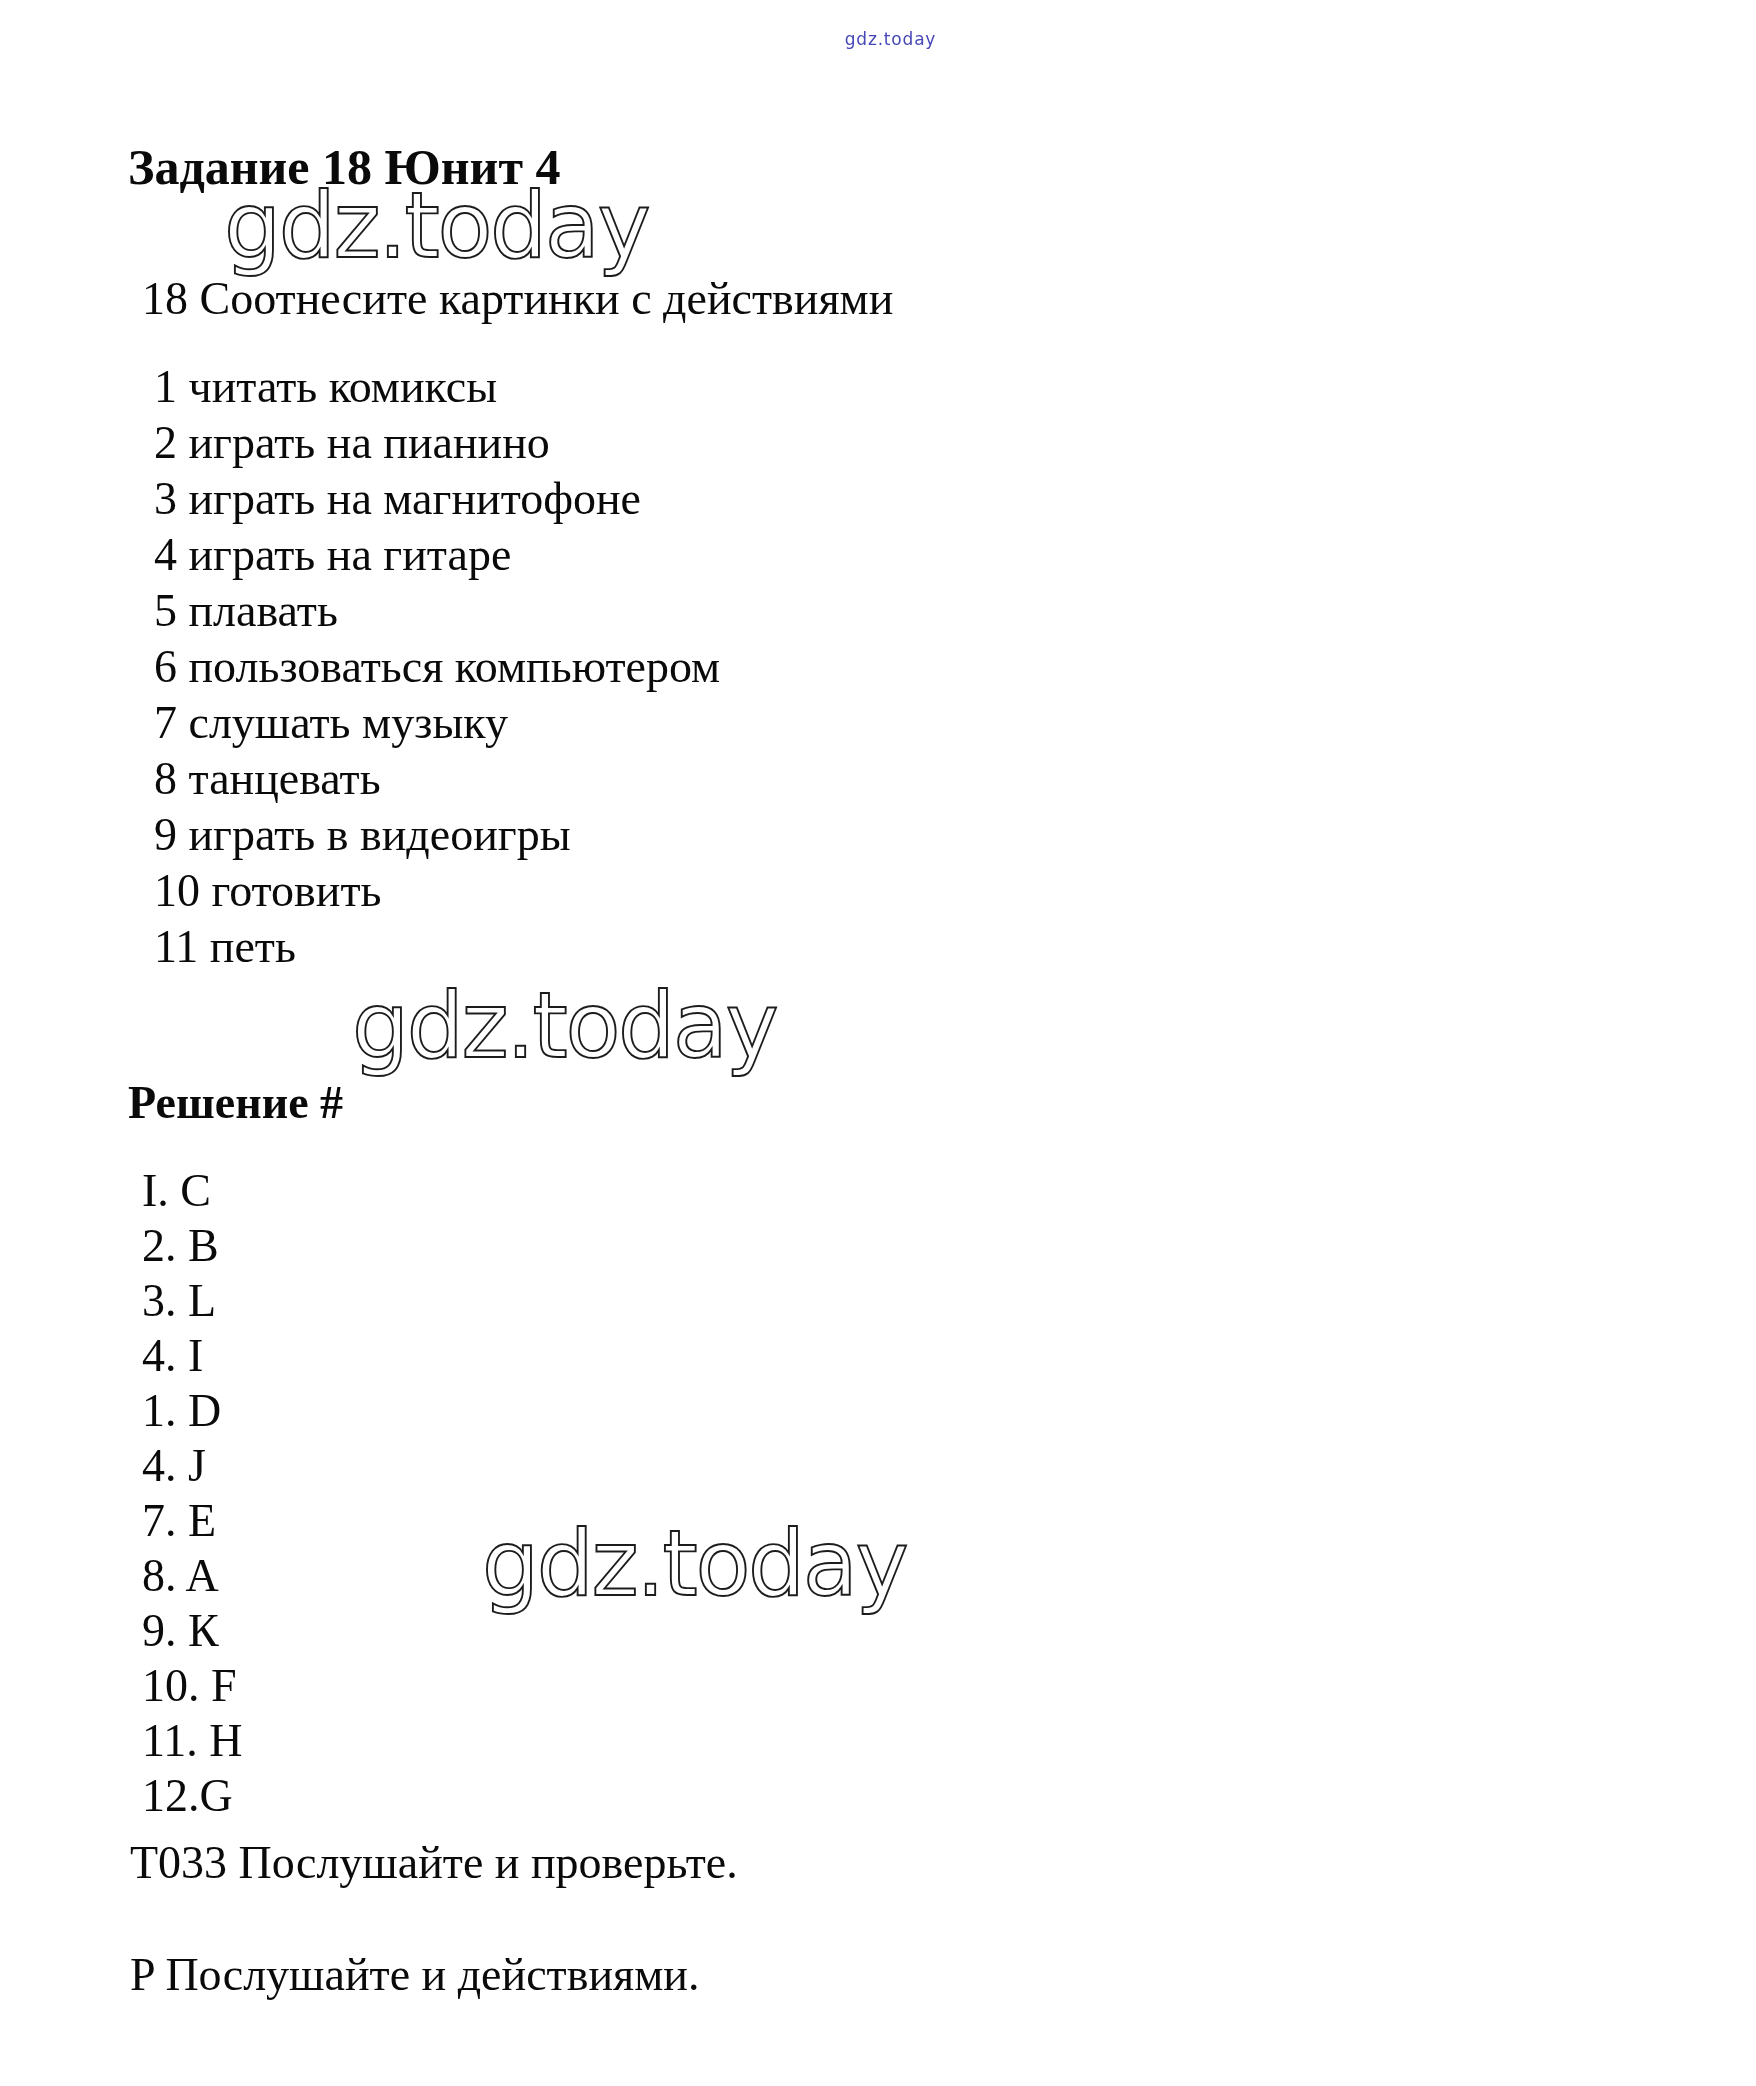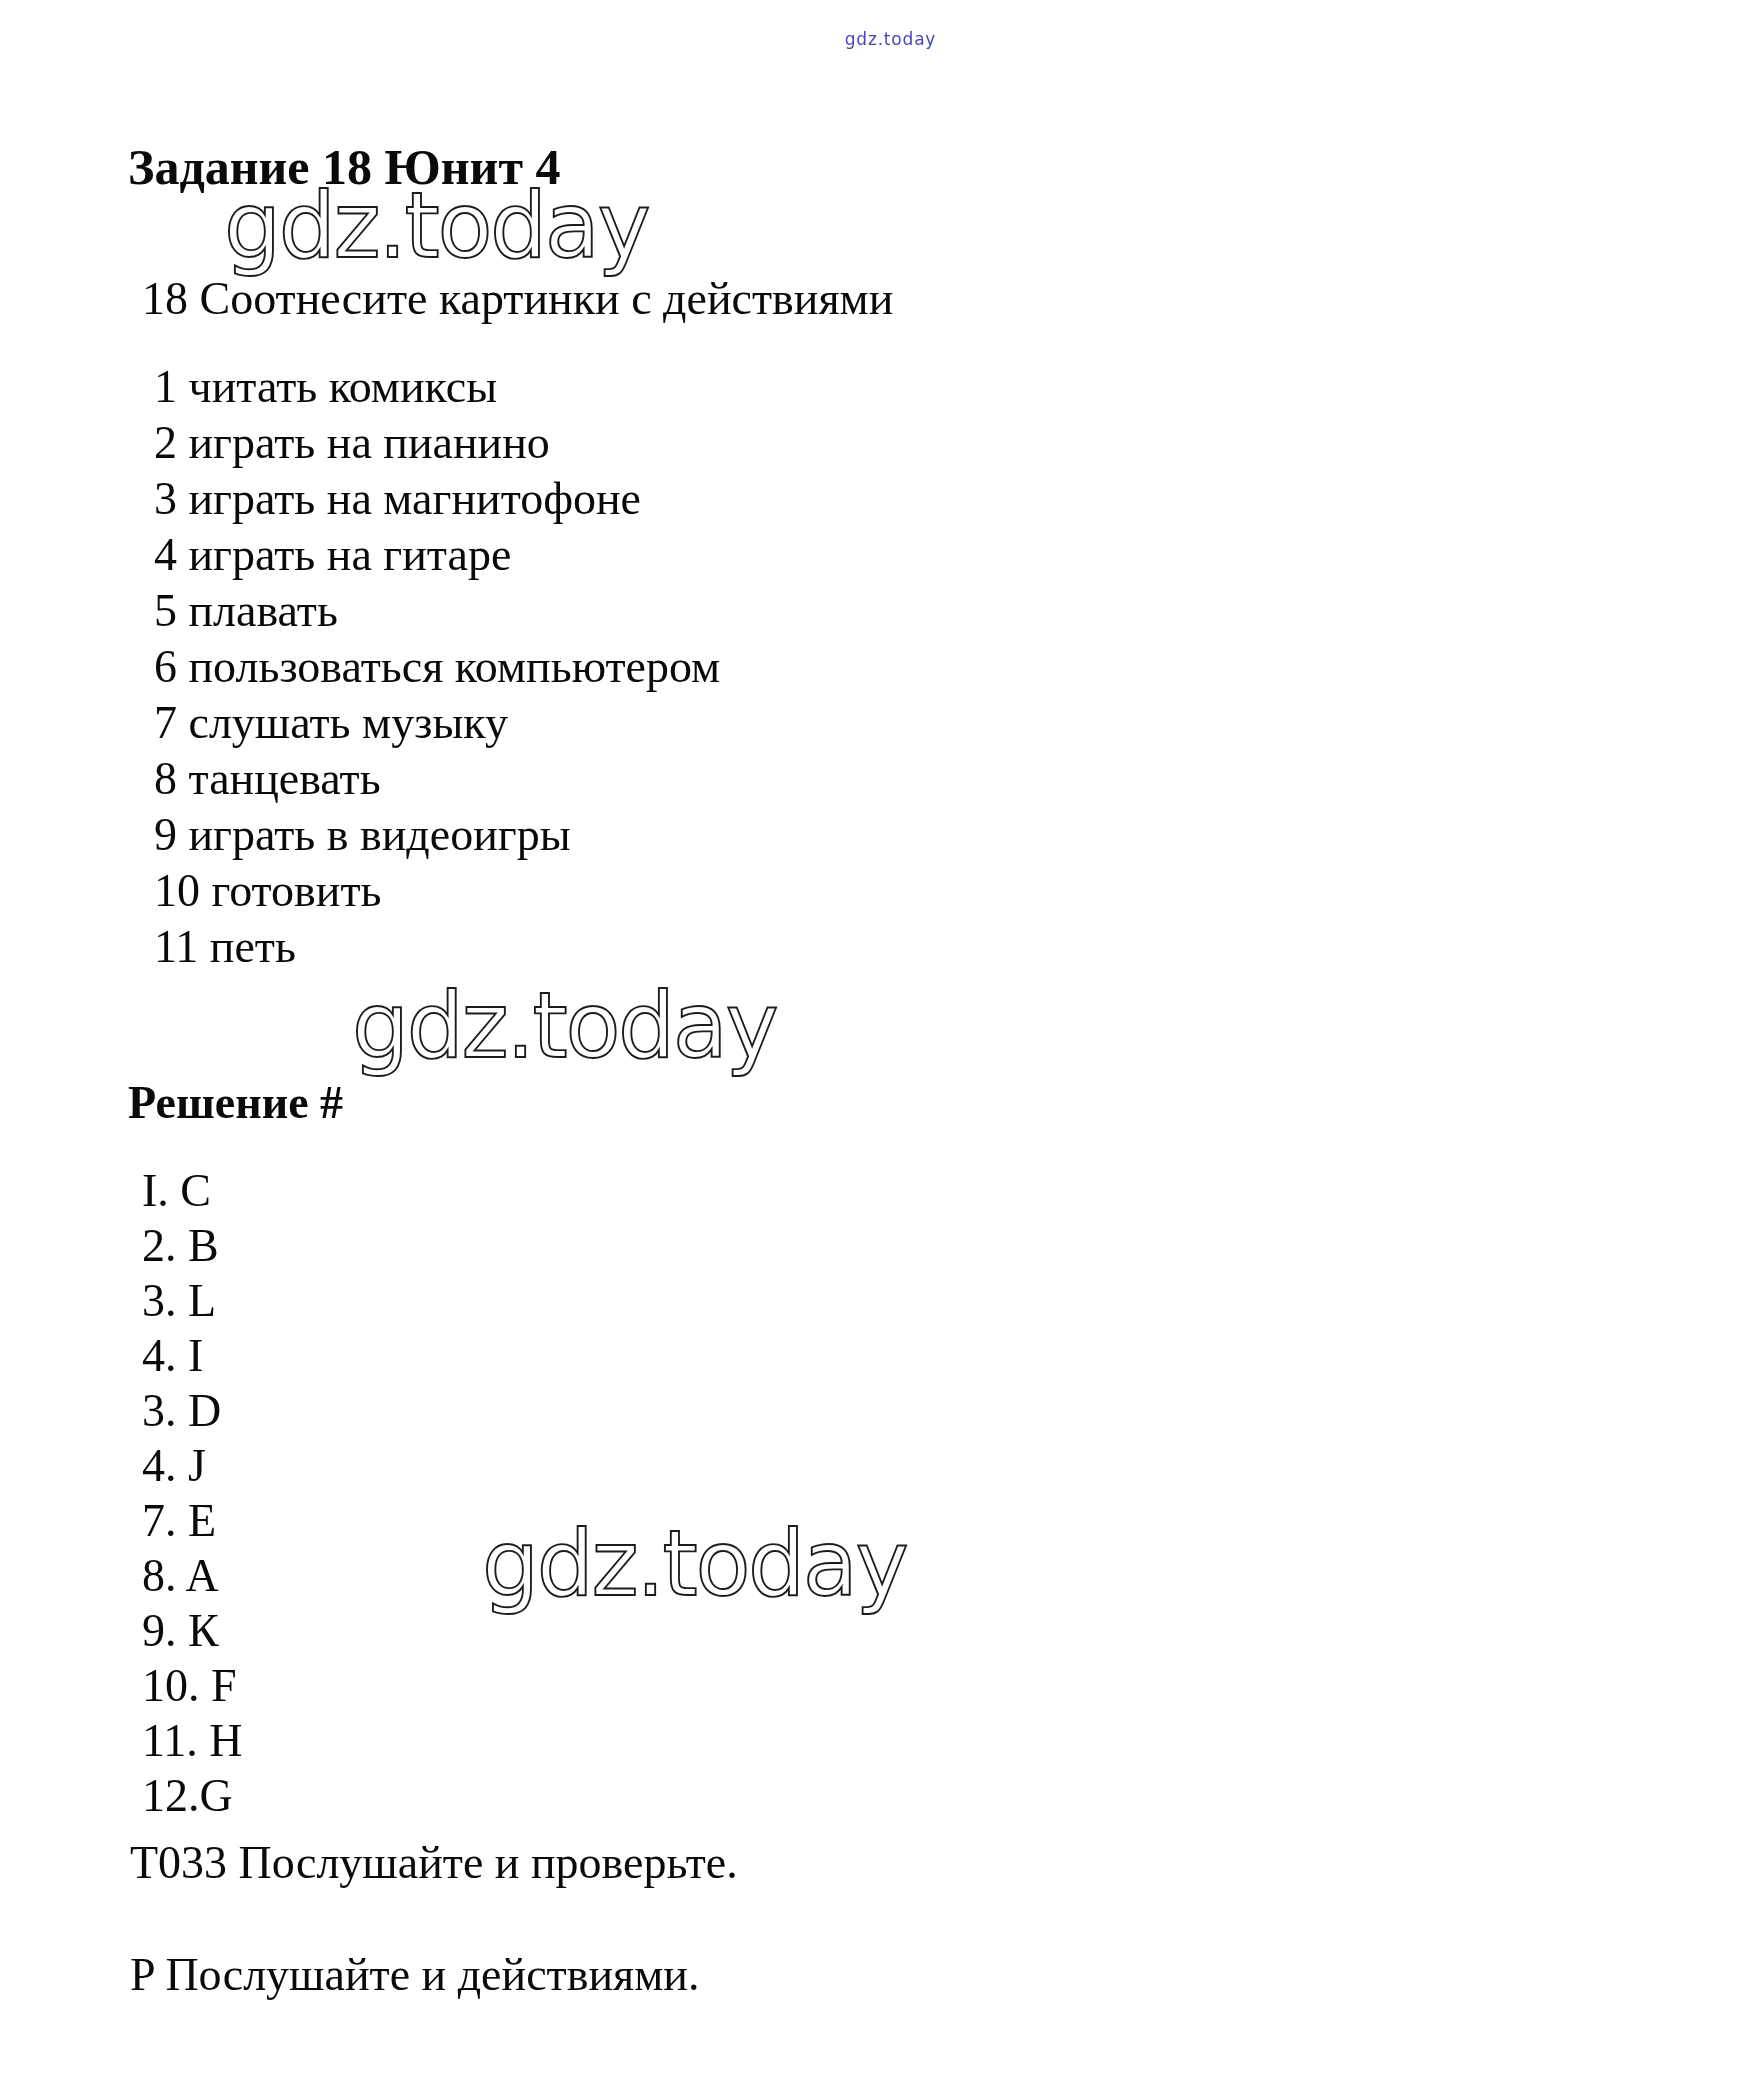--- a/index.html
+++ b/index.html
@@ -158,21 +158,21 @@
   <div class="answers">
 
       <div class="line">I. C</div>
 
       <div class="line">2. B</div>
 
       <div class="line">3. L</div>
 
       <div class="line">4. I</div>
 
-      <div class="line">3. D</div>
+      <div class="line">1. D</div>
 
       <div class="line">4. J</div>
 
       <div class="line">7. E</div>
 
       <div class="line">8. A</div>
 
       <div class="line">9. К</div>
 
       <div class="line">10. F</div>

